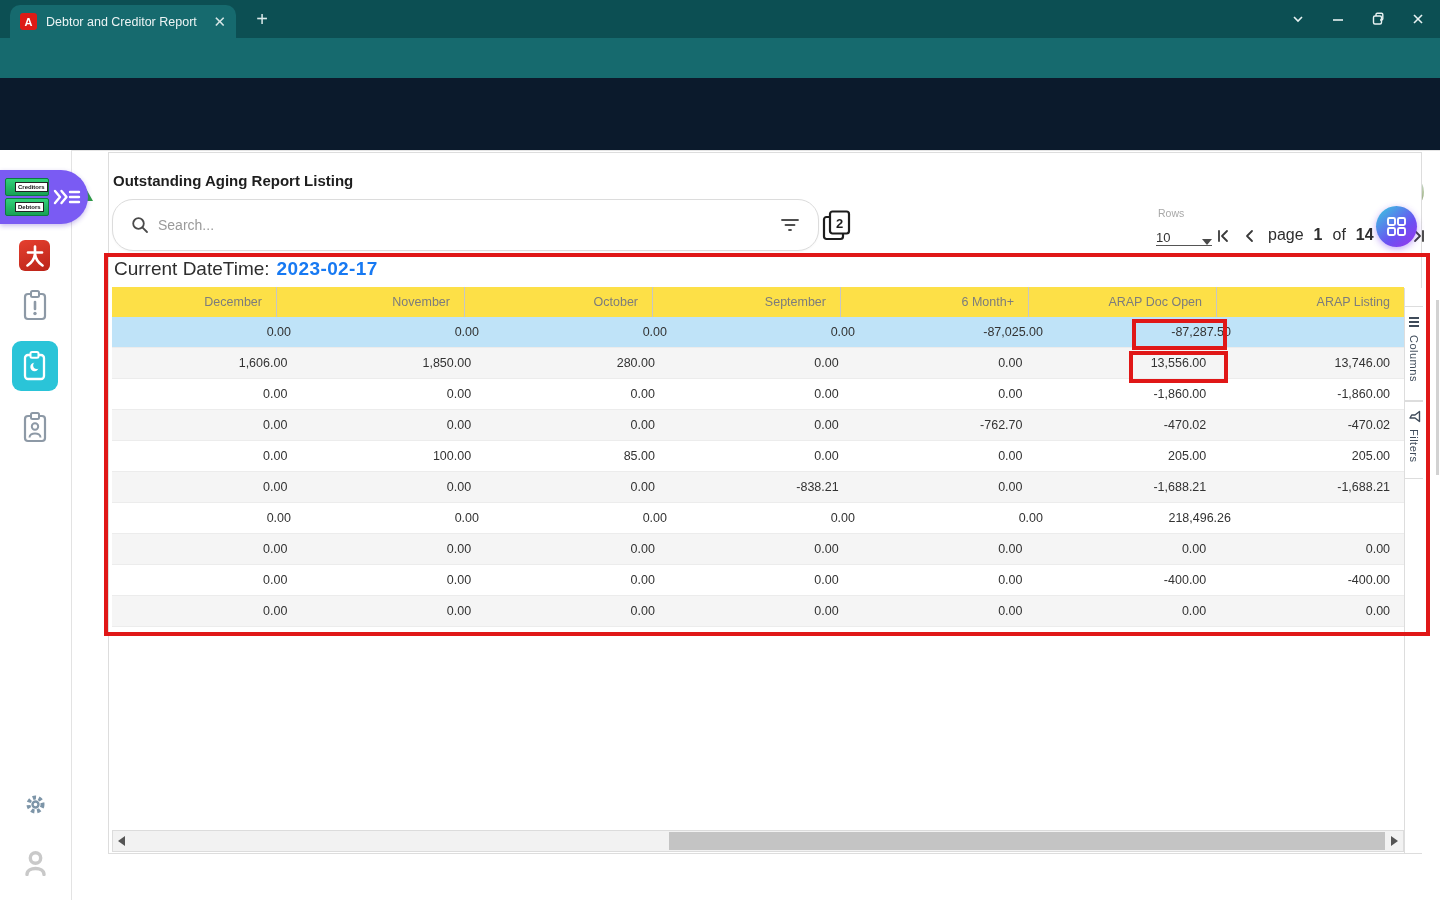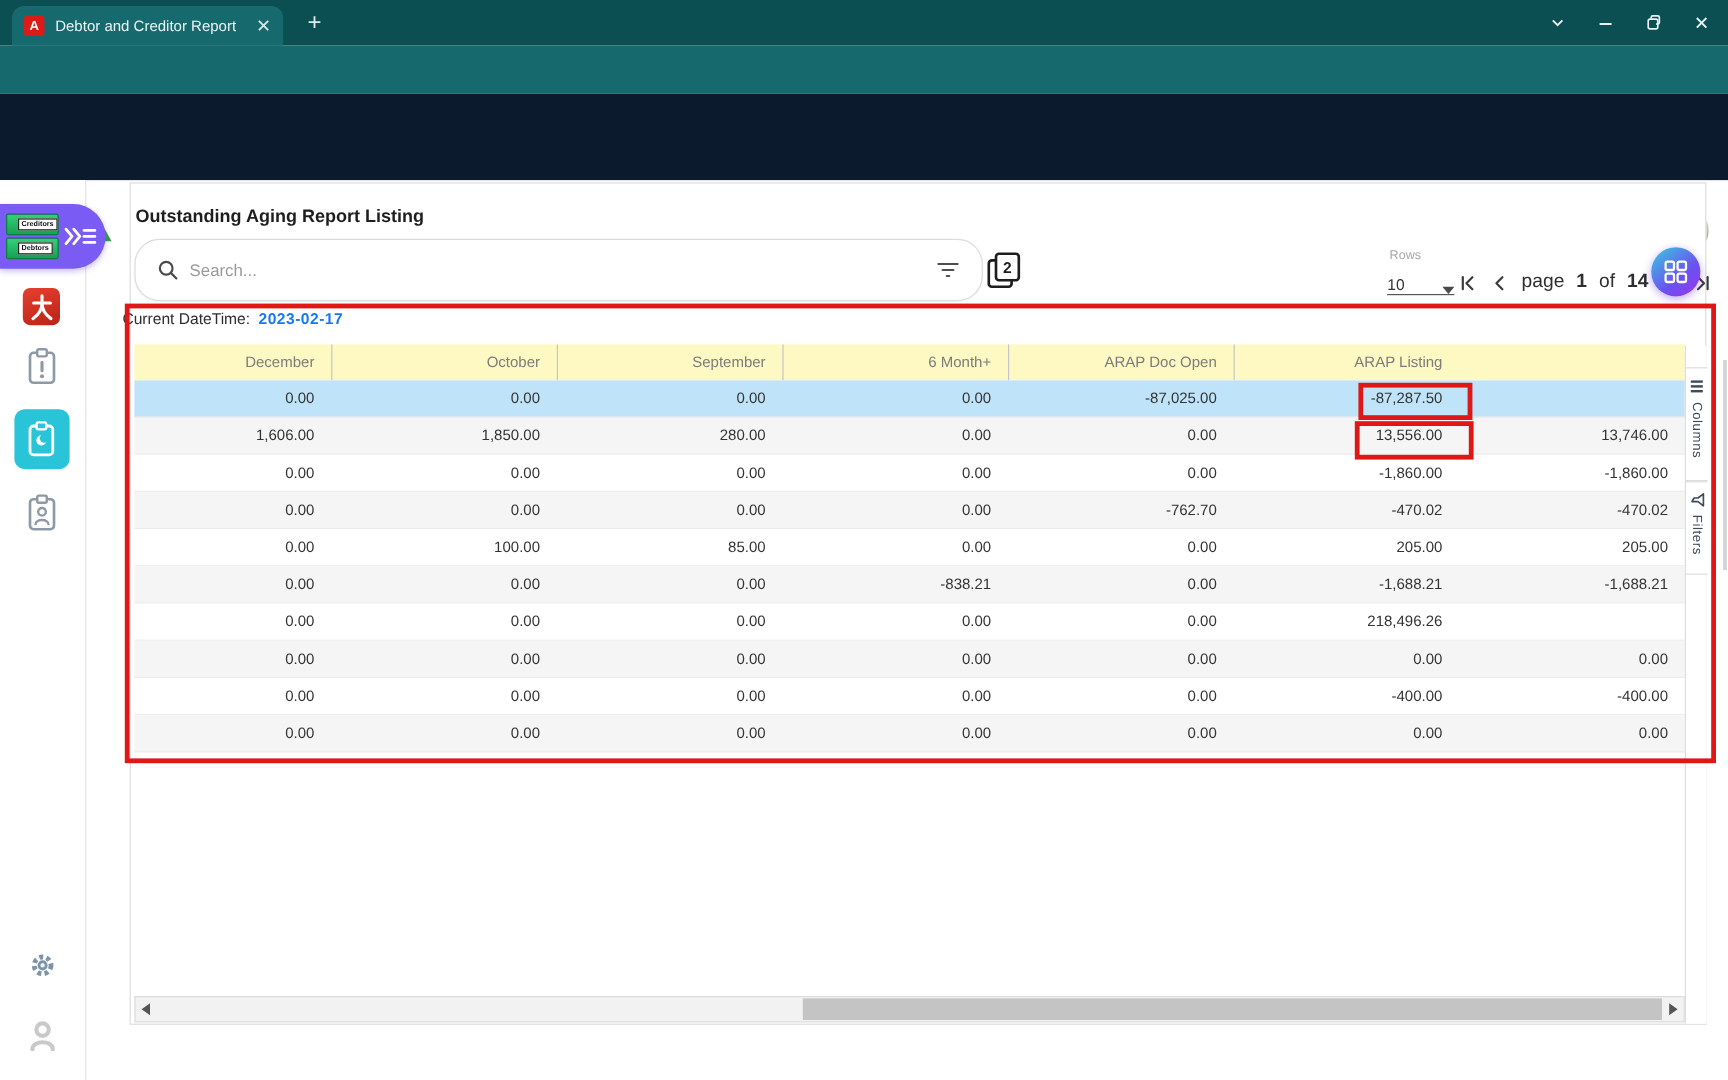--- a/index.html
+++ b/index.html
@@ -46,29 +46,29 @@
   .searchbar{position:absolute;left:112px;top:199px;width:707px;height:52px;border:1px solid #dcdcdc;border-radius:21px;background:#fff;display:flex;align-items:center;padding:0 18px;box-shadow:0 1px 2px rgba(0,0,0,.04);}
   .searchbar input{border:none;outline:none;flex:1;font-size:14px;color:#333;margin-left:9px;font-family:"Liberation Sans",sans-serif;background:transparent;}
   .searchbar input::placeholder{color:#9a9a9a;}
   .pages2{position:absolute;left:822px;top:209px;}
   .rows-label{position:absolute;left:1158px;top:207px;font-size:10.5px;color:#a8a8a8;}
   .rows-select{position:absolute;left:1156px;top:222px;width:56px;height:24px;display:flex;align-items:flex-end;justify-content:space-between;border-bottom:1px solid #555;font-size:13px;color:#333;}
   .caret{width:0;height:0;border-left:5px solid transparent;border-right:5px solid transparent;border-top:6px solid #4a4a4a;}
   .pager{position:absolute;left:1216px;top:226px;display:flex;align-items:flex-end;gap:10px;font-size:16px;color:#2e2e2e;}
   .pager b{font-weight:bold;}
   .gridbtn{position:absolute;left:1376px;top:206px;width:41px;height:41px;border-radius:50%;background:linear-gradient(140deg,#38cdde 0%,#6a51f2 60%,#9a35ec 100%);display:flex;align-items:center;justify-content:center;box-shadow:0 2px 7px rgba(120,60,240,.45);}
-  .datetime{position:absolute;left:102px;top:258px;font-size:13px;color:#2e2e2e;text-align:center;}
+  .datetime{position:absolute;left:114px;top:258px;font-size:19px;color:#2e2e2e;text-align:center;}
   .datetime .val{color:#1779f2;font-weight:bold;margin-left:7px;letter-spacing:.4px;}
 
   
-  .thead{position:absolute;left:112px;top:287px;width:1292px;height:30px;background:#fef9c3;display:flex;}
+  .thead{position:absolute;left:112px;top:287px;width:1292px;height:30px;background:#fde047;display:flex;}
   .hcell{height:30px;line-height:30px;text-align:right;padding-right:14px;font-size:12.5px;color:#7c7c7c;}
   .hcell + .hcell{border-left:1px solid #c6c6c6;}
   .tbody{position:absolute;left:112px;top:317px;width:1292px;}
-  .trow{display:flex;height:31px;background:#fff;border-bottom:1px solid #ececec;}
+  .trow{display:flex;height:31px;background:#fff;border-bottom:1px solid #ececec;padding-left:29px;}
   .trow.alt{background:#f5f5f5;}
   .trow.hl{background:#bfe3f8;}
   .tcell{line-height:30px;text-align:right;padding-right:14px;font-size:12.5px;color:#333;}
   .c0{width:164px;} .c1,.c2,.c3,.c4,.c5,.c6{width:188px;}
 
   
   .sidetabs{position:absolute;left:1404px;top:288px;width:18px;height:565px;background:#fff;border-left:1px solid #ddd;}
   .sidetab{position:absolute;left:0;width:18px;border-top:1px solid #ddd;border-bottom:1px solid #ddd;display:flex;flex-direction:column;align-items:center;padding-top:8px;color:#3f4b5a;background:#fff;}
   .sidetab .vtext{writing-mode:vertical-rl;font-size:11px;margin-top:6px;letter-spacing:.5px;}
   .tab-columns{top:18px;height:95px;}
@@ -337,20 +337,21 @@
     <rect x="12" y="12" width="7" height="7" rx="1.5" fill="none" stroke="#fff" stroke-width="1.9"></rect>
   </svg>
 </div>
 
 <div class="datetime">
   <span>Current DateTime:</span><span class="val">2023-02-17</span>
 </div>
 
 <div class="thead">
     <div class="hcell c0">December</div>
+    <div class="hcell c1">November</div>
     <div class="hcell c2">October</div>
     <div class="hcell c3">September</div>
     <div class="hcell c4">6 Month+</div>
     <div class="hcell c5">ARAP Doc Open</div>
     <div class="hcell c6">ARAP Listing</div>
   </div>
 <div class="tbody">
     <div class="trow hl">
       <div class="tcell c0">0.00</div>
       <div class="tcell c1">0.00</div>

